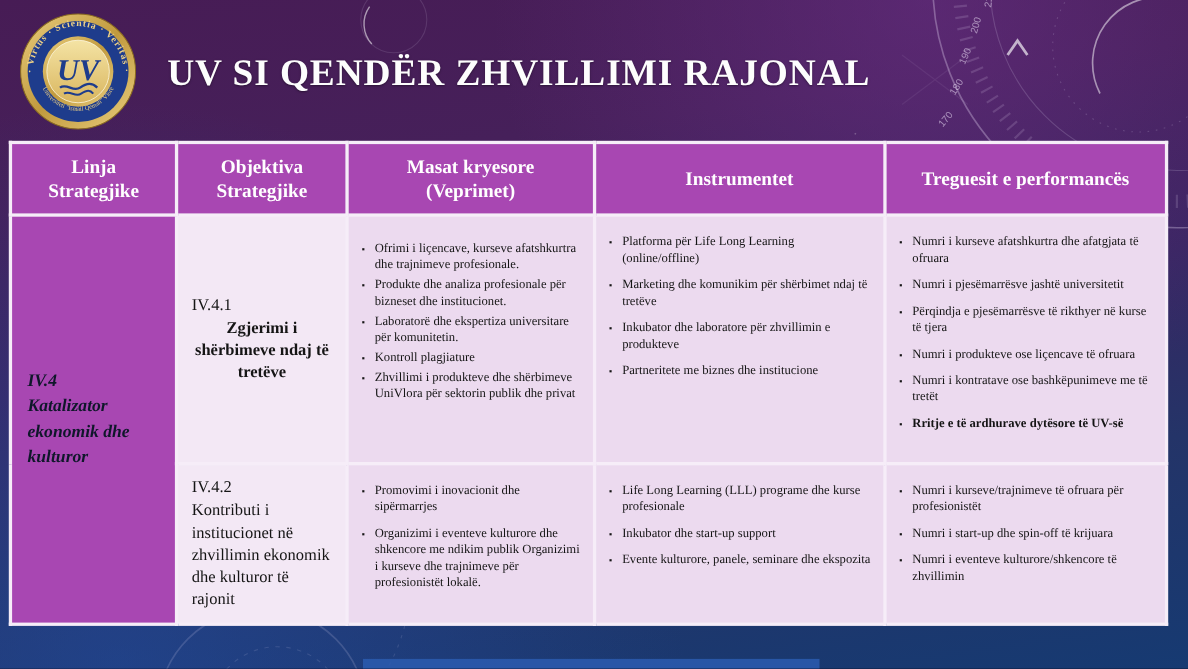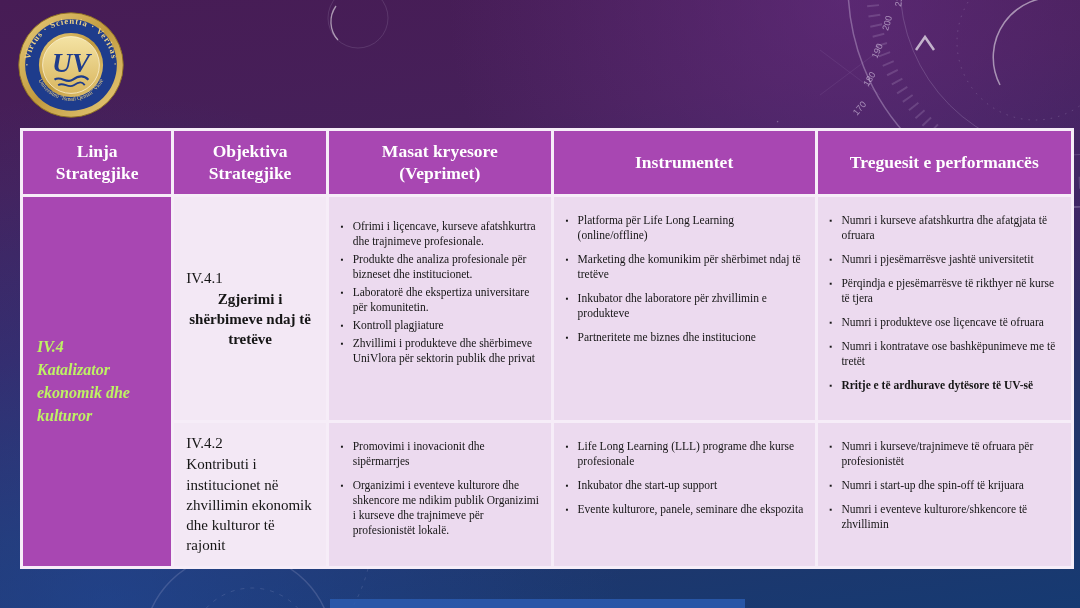--- a/index.html
+++ b/index.html
@@ -18,28 +18,28 @@
       radial-gradient(2px 2px at 63% 60%, rgba(255,255,255,.2), transparent 60%),
       radial-gradient(circle at 78% 0%, rgba(110,50,140,.5), transparent 38%),
       radial-gradient(circle at 10% 100%, rgba(35,80,170,.45), transparent 45%),
       linear-gradient(172deg, #471c55 0%, #46205a 25%, #392561 48%, #243468 72%, #163a72 100%);
   }
   
   .slide-header{position:absolute;left:0;top:0;width:100%;height:128px;display:flex;align-items:center;padding-left:16px;gap:26px;z-index:2;}
   .logo-wrap{width:110px;height:110px;flex:0 0 auto;margin-top:2px;}
   .slide-title{color:#fdfdfd;font-size:34px;font-weight:bold;letter-spacing:.8px;margin-top:6px;text-shadow:0 1px 2px rgba(0,0,0,.4);}
   
-  .strategy-table{position:absolute;left:20px;top:128px;width:1054px;border-collapse:collapse;table-layout:fixed;z-index:2;}
+  .strategy-table{position:absolute;left:8px;top:128px;width:1054px;border-collapse:collapse;table-layout:fixed;z-index:2;}
   .strategy-table col.c1{width:14.4%;} .strategy-table col.c2{width:14.7%;}
   .strategy-table col.c3{width:21.4%;} .strategy-table col.c4{width:25.1%;} .strategy-table col.c5{width:24.4%;}
   .strategy-table th,.strategy-table td{border:3px solid #f6edf8;}
   .hcell{background:#a847b2;color:#ffffff;font-size:17.5px;font-weight:bold;height:66px;padding:4px 12px;text-align:center;vertical-align:middle;line-height:1.25;}
   .row1{height:226px;} .row2{height:126px;}
   .cell{color:#151515;}
-  .strategic{background:#a847b2;color:#bef264;font-size:16px;font-weight:bold;font-style:italic;vertical-align:middle;padding:10px 14px;line-height:1.45;}
+  .strategic{background:#a847b2;color:#0f172a;font-size:16px;font-weight:bold;font-style:italic;vertical-align:middle;padding:10px 14px;line-height:1.45;}
   .objective{background:#f3e8f5;font-size:15px;vertical-align:middle;padding:10px 12px;line-height:1.35;}
   .obj-code{margin-bottom:1px;}
   .listcell{background:#ecdaef;vertical-align:top;padding:16px 10px 10px 12px;}
   ul.cell-list{list-style:none;margin:0;padding:0;display:flex;flex-direction:column;gap:9px;}
   ul.cell-list.tight{gap:3px;padding-top:6px;}
   li.cell-item{display:flex;gap:9px;font-size:11.5px;line-height:1.3;}
   .bullet{font-size:8px;line-height:1.9;flex:0 0 auto;}
   .bold{font-weight:bold;text-align:center;}
   
   .deco{position:absolute;inset:0;z-index:1;pointer-events:none;}
@@ -99,20 +99,21 @@
         <path d="M 42,76 C 49,71 55,81 62,76 S 74,71 79,76" fill="none" stroke="#1e3c8c" stroke-width="2.4"></path>
         <path d="M 46,82 C 52,78 57,86 63,82 S 72,78 75,82" fill="none" stroke="#1e3c8c" stroke-width="2"></path>
         <text font-family="'Liberation Serif',serif" font-size="9.5" font-weight="bold" fill="#edd186" letter-spacing="1">
           <textPath href="#arcTop" startOffset="50%" text-anchor="middle">· Virtus · Scientia · Veritas ·</textPath>
         </text>
         <text font-family="'Liberation Serif',serif" font-size="6.3" fill="#edd186">
           <textPath href="#arcBot" startOffset="50%" text-anchor="middle">Universiteti "Ismail Qemali" Vlorë</textPath>
         </text>
       </svg>
     </div>
+    <div class="slide-title">UV SI QENDËR ZHVILLIMI RAJONAL</div>
   </div>
 
   <table class="strategy-table">
     <colgroup>
         <col class="c1">
         <col class="c2">
         <col class="c3">
         <col class="c4">
         <col class="c5">
       </colgroup>

